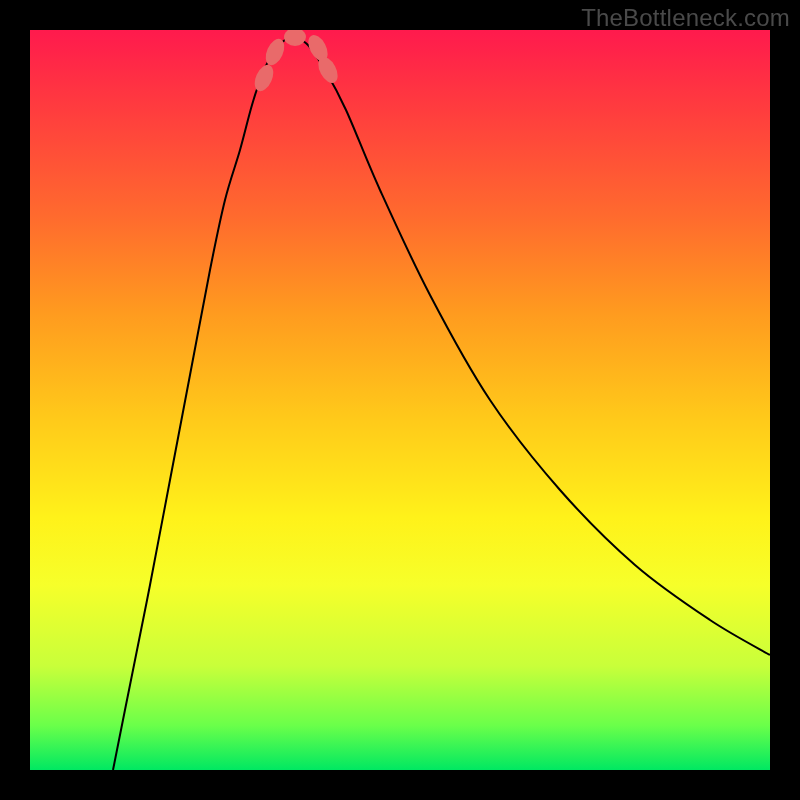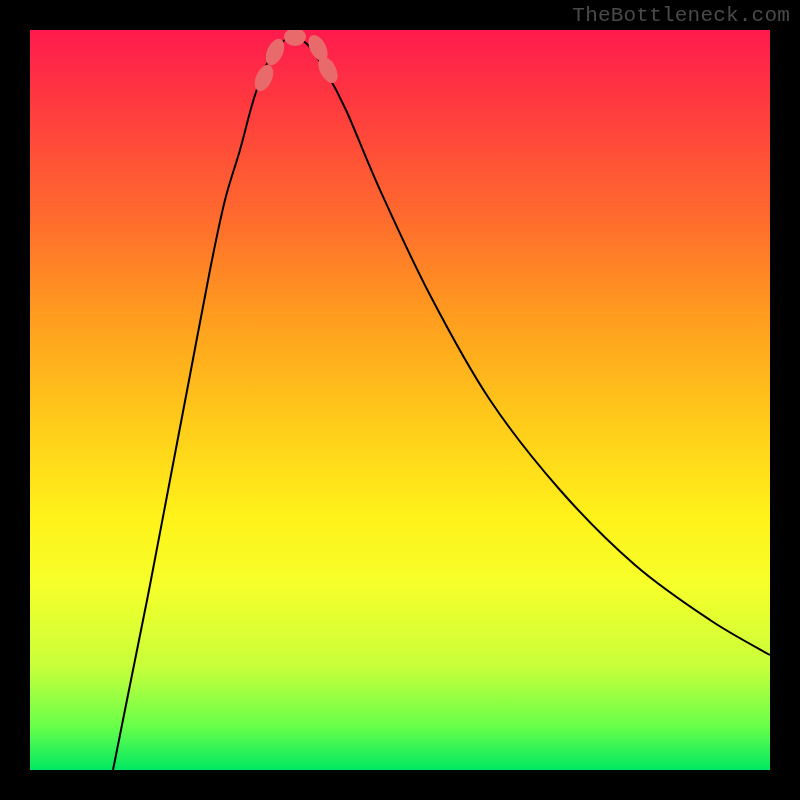--- a/index.html
+++ b/index.html
@@ -39,25 +39,24 @@
       #6aff4a 94%,
       #00e862 100%
     );
     overflow: hidden;
   }
   .watermark {
     position: absolute;
     top: 4px;
     right: 10px;
     color: #4a4a4a;
-    font-size: 21px;
+    font-size: 24px;
     font-weight: 500;
     letter-spacing: 0.2px;
     user-select: none;
-    font-family: Liberation Mono, monospace;
   }
   svg.curves {
     position: absolute;
     top: 0;
     left: 0;
   }
   .curve-path {
     fill: none;
     stroke: #000;
     stroke-width: 2;

